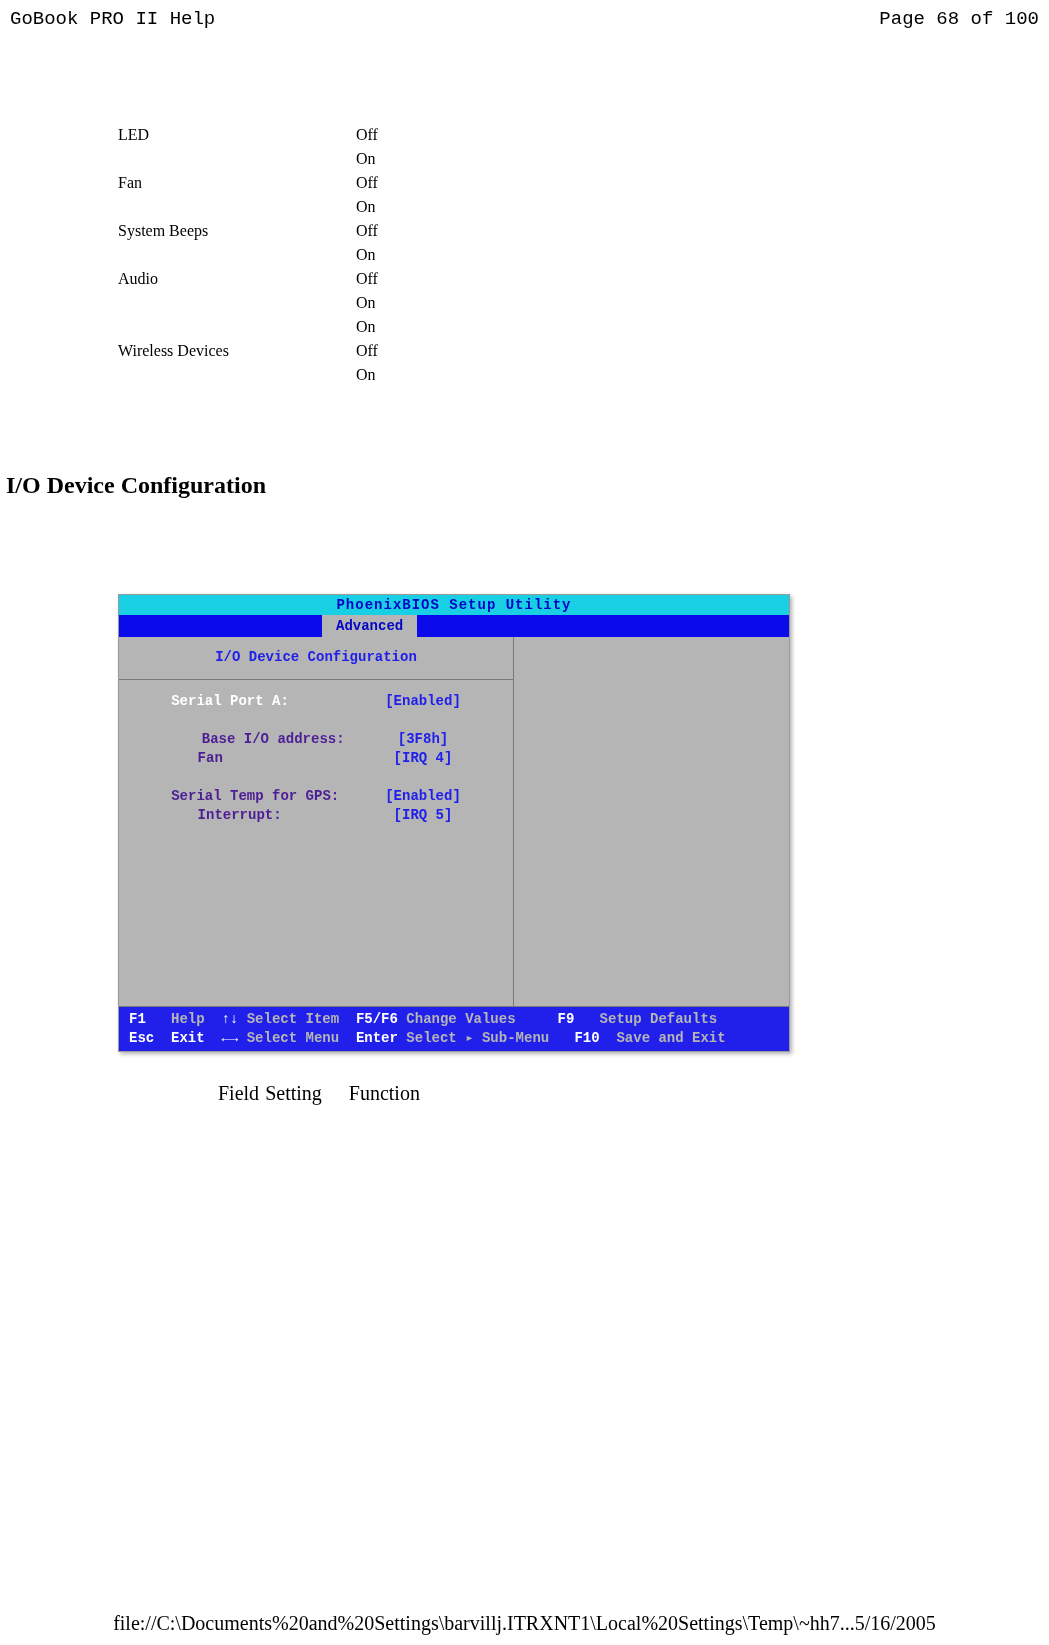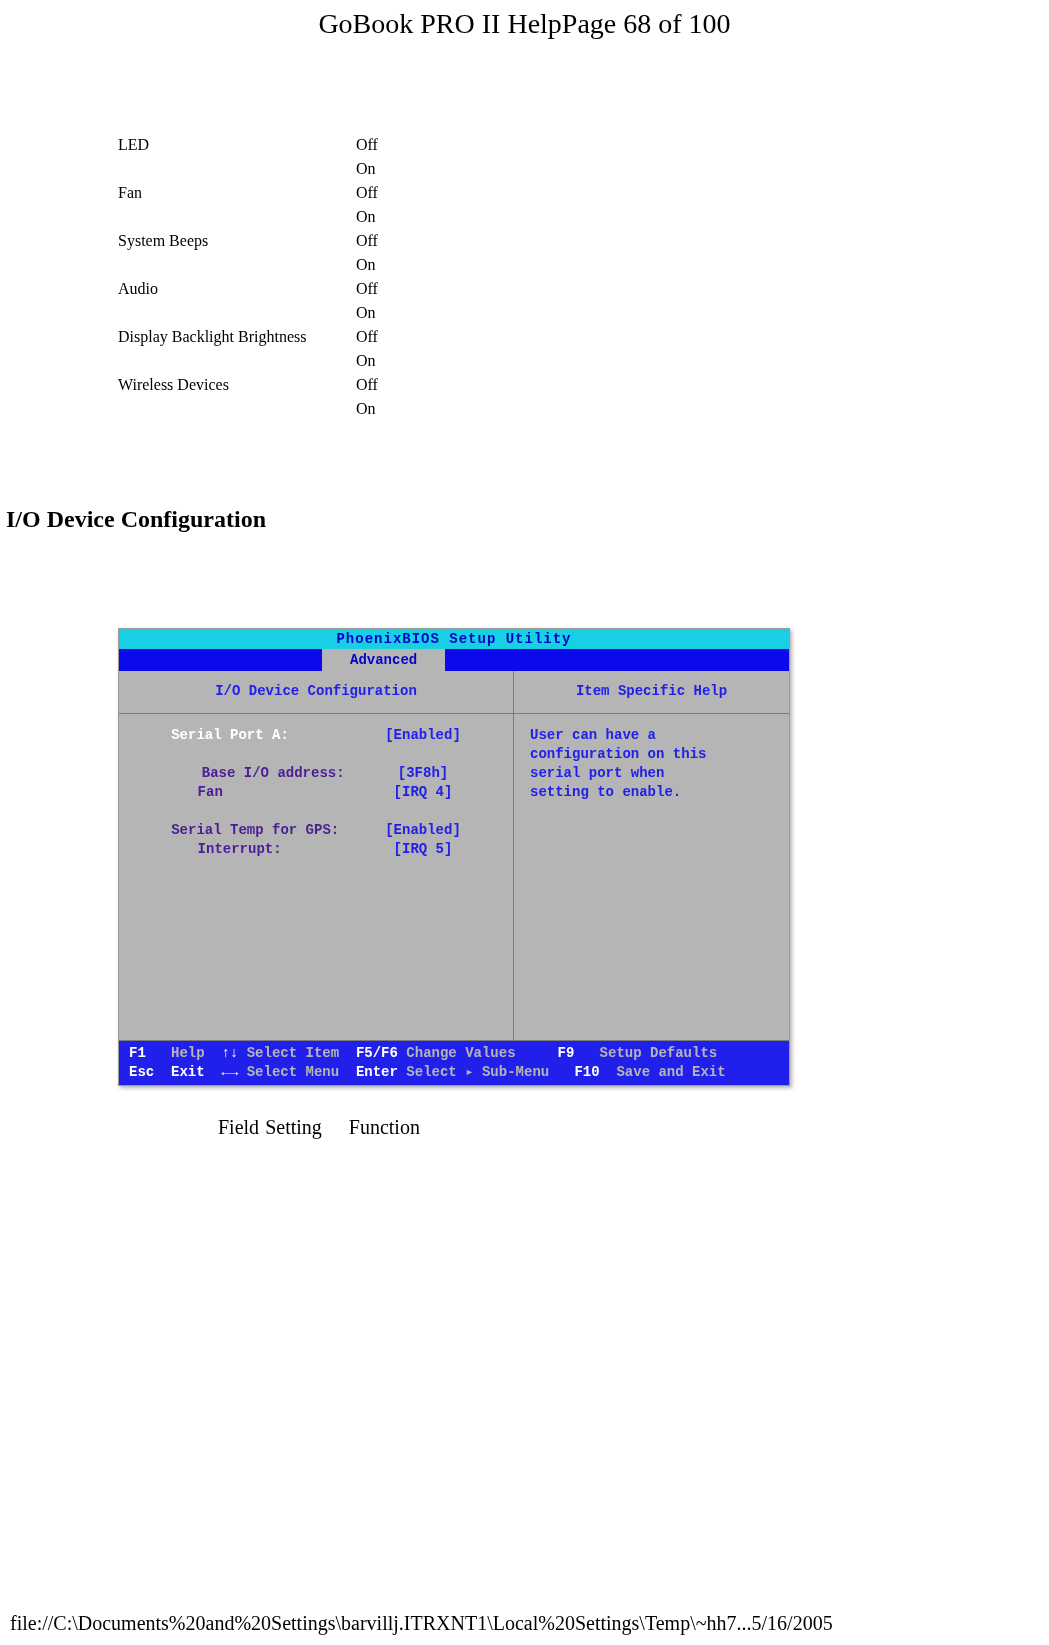--- a/index.html
+++ b/index.html
@@ -7,23 +7,24 @@
       font-family: "Times New Roman", Times, serif;
       font-size: 20px;
       color: #000;
       background: #fff;
       width: 1049px;
       height: 1645px;
       position: relative;
     }
     .header {
       display: flex;
-      justify-content: center;
+      justify-content: space-between;
       padding: 8px 10px;
-      font-size: 28px;
+      font-size: 19px;
+      font-family: Liberation Mono, monospace;
     }
     .content {
       padding: 85px 0 0 118px;
     }
     .settings-table {
       border-collapse: collapse;
       font-size: 16px;
     }
     .settings-table td {
       padding: 0 4px 0 0;
@@ -60,21 +61,21 @@
       height: 22px;
       position: relative;
     }
     .bios-tab-active {
       position: absolute;
       left: 203px;
       top: 0;
       background: #b5b5b5;
       color: #0404c8;
       font-weight: bold;
-      padding: 2px 28px;
+      padding: 2px 14px;
       height: 22px;
       line-height: 18px;
     }
     .bios-body {
       display: flex;
       background: #b5b5b5;
       height: 370px;
       border-bottom: 1px solid #7a7a7a;
     }
     .bios-left {
@@ -134,21 +135,21 @@
       margin: 30px 12px 0 100px;
       font-size: 20px;
     }
     .field-headers span { margin-right: 6px; }
     .footer {
       position: absolute;
       bottom: 10px;
       left: 0;
       width: 100%;
       display: flex;
-      justify-content: flex-start;
+      justify-content: center;
       padding: 0 10px;
       font-size: 20px;
     }
   </style>
 </head>
 <body>
 
 <div class="header">
   <div>GoBook PRO II Help</div>
   <div>Page 68 of 100</div>
@@ -181,24 +182,20 @@
           <td></td>
           <td class="value-cell">On</td>
         </tr>
     <tr>
           <td class="label-cell">Audio</td>
           <td class="value-cell">Off</td>
         </tr>
     <tr>
           <td></td>
           <td class="value-cell">On</td>
-        </tr>
-    <tr>
-          <td class="label-cell">Display Backlight Brightness</td>
-          <td class="value-cell">Off</td>
         </tr>
     <tr>
           <td></td>
           <td class="value-cell">On</td>
         </tr>
     <tr>
           <td class="label-cell">Wireless Devices</td>
           <td class="value-cell">Off</td>
         </tr>
     <tr>
@@ -236,29 +233,20 @@
           <div class="bios-row">
             <div class="bios-field">Serial Temp for GPS:</div>
             <div class="bios-value">[Enabled]</div>
           </div>
           <div class="bios-row">
             <div class="bios-field indent">Interrupt:</div>
             <div class="bios-value">[IRQ 5]</div>
           </div>
         </div>
       </div>
-      <div class="bios-right">
-        <div class="bios-right-title">Item  Specific  Help</div>
-        <div class="bios-right-content">
-          <div>User can have a</div>
-          <div>configuration on  this</div>
-          <div>serial port  when</div>
-          <div>setting to enable.</div>
-        </div>
-      </div>
     </div>
     <div class="bios-footer">
       <div class="bios-footer-row">
         <span class="k">F1</span>
           <span>   </span>
           <span>Help</span>
           <span>  </span>
           <span class="k">↑↓</span>
           <span> </span>
           <span>Select Item</span>

